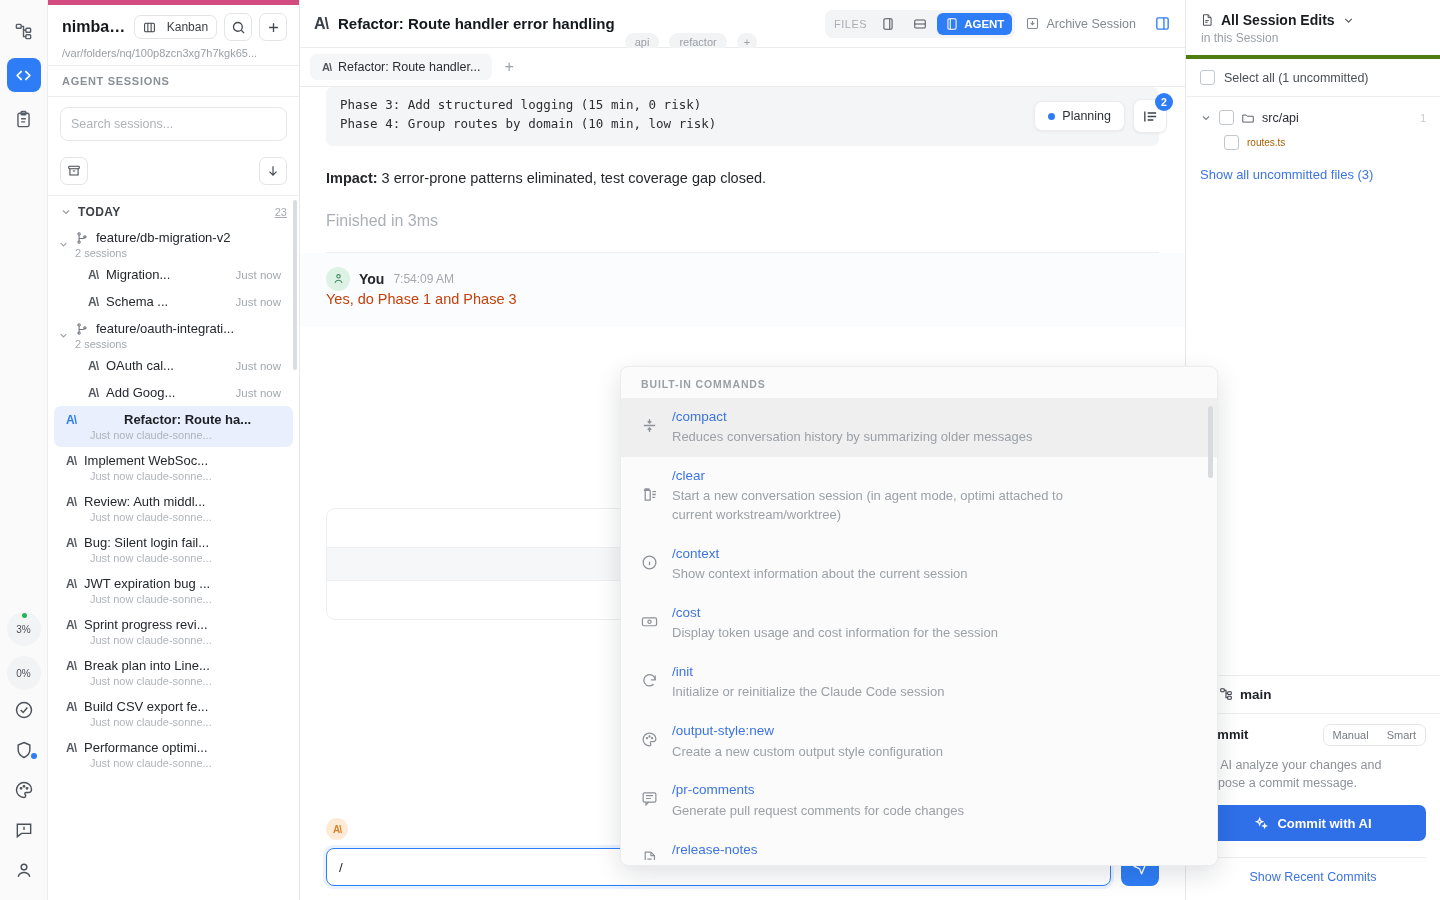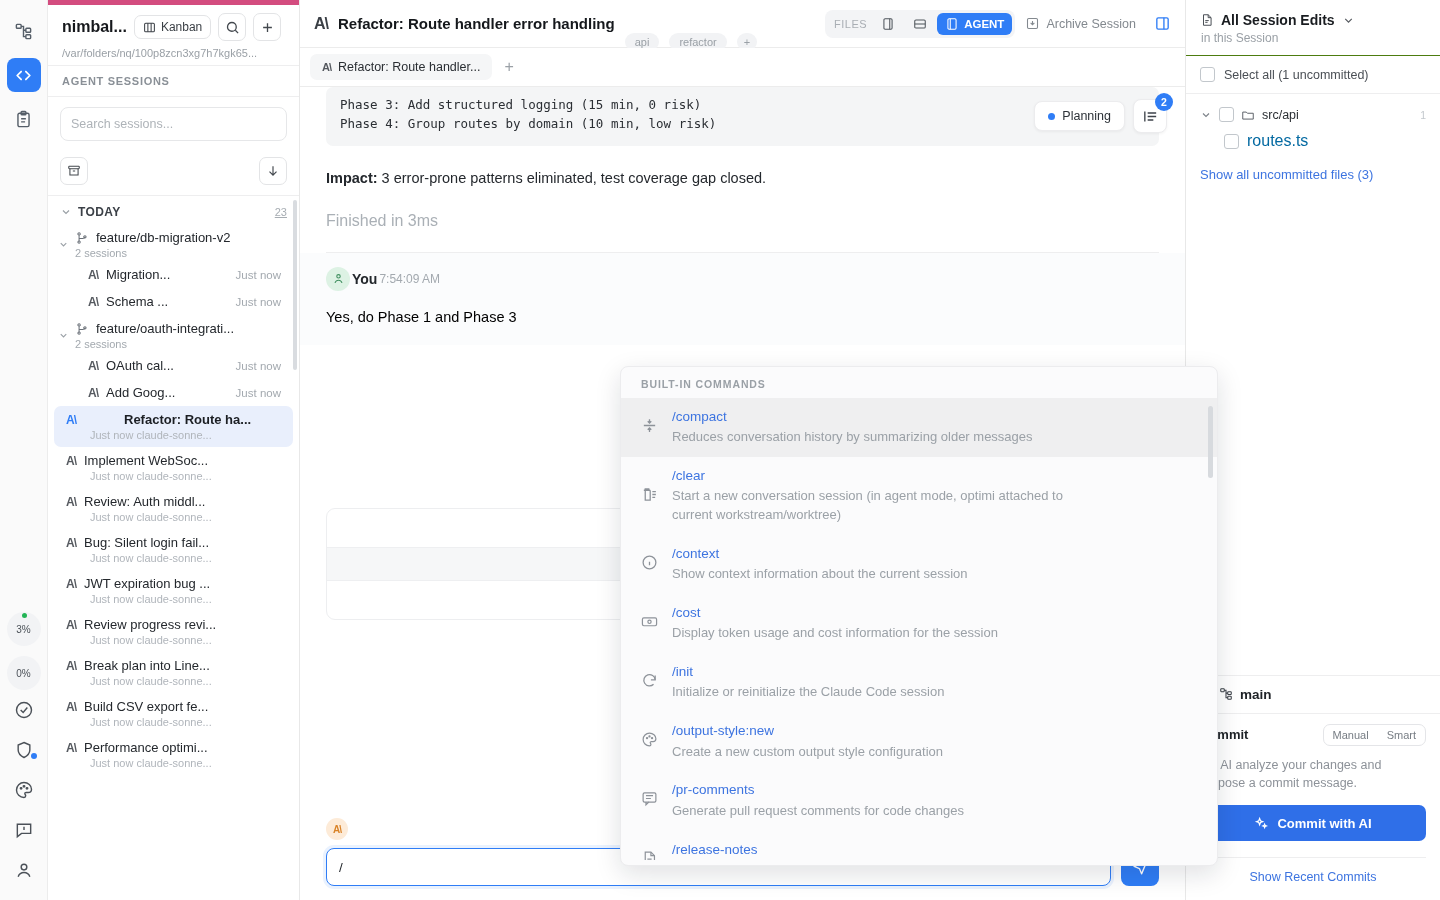--- a/index.html
+++ b/index.html
@@ -48,21 +48,21 @@
     display: flex; flex-direction: column; position: relative;
   }
   .sb-accent { height: 5px; background: #d34c7f; }
   .sb-head { padding: 8px 12px 6px 14px; }
   .sb-title-row { display: flex; align-items: center; gap: 7px; }
   .sb-proj {
     font-size: 16px; font-weight: 700; color: #16181c;
     max-width: 84px; overflow: hidden; text-overflow: ellipsis; white-space: nowrap;
   }
   .kanban-btn {
-    display: flex; align-items: center; gap: 5px;
+    display: flex; align-items: center; gap: 11px;
     border: 1px solid #e3e4e6; border-radius: 7px;
     padding: 4px 8px; font-size: 12px; color: #3a3f45; cursor: pointer;
     background: #fff;
   }
   .icon-btn-sq {
     width: 28px; height: 28px; border: 1px solid #e3e4e6; border-radius: 7px;
     display: flex; align-items: center; justify-content: center;
     color: #43484e; background: #fff; cursor: pointer;
   }
   .sb-path {
@@ -168,28 +168,28 @@
   .codeblock {
     background: #f4f5f6; border-radius: 7px; padding: 8px 14px 12px 14px;
     font-family: "DejaVu Sans Mono", monospace; font-size: 12.5px; color: #2b2f34;
     line-height: 1.55; margin-top: 0;
   }
   .para { font-size: 14.5px; color: #24282d; margin-top: 22px; line-height: 1.5; }
   .para b { font-weight: 700; }
   .meta { font-size: 16px; color: #aab0b6; margin-top: 22px; }
   .msg-divider { border-top: 1px solid #eeeeef; margin-top: 22px; }
   .user-block { background: #fbfcfd; padding: 14px 26px 20px 26px; }
-  .user-row { display: flex; align-items: center; gap: 2px; }
+  .user-row { display: flex; align-items: center; gap: 9px; }
   .avatar-user {
     width: 24px; height: 24px; border-radius: 50%; background: #ddf2e4;
     display: flex; align-items: center; justify-content: center; color: #3f8f5f;
   }
   .user-name { font-size: 14px; font-weight: 700; color: #24282d; }
   .user-time { font-size: 12px; color: #a3a9af; }
-  .user-text { font-size: 14.5px; color: #000000; margin-top: 18px; }
+  .user-text { font-size: 14.5px; color: #c2410c; margin-top: 0; }
 
   .planning-float {
     position: absolute; right: 18px; top: 12px; display: flex; align-items: center; gap: 8px;
   }
   .planning-chip {
     display: flex; align-items: center; gap: 7px; background: #fff;
     border: 1px solid #ececee; border-radius: 8px; padding: 7px 13px;
     font-size: 12.5px; color: #2d3238; box-shadow: 0 1px 3px rgba(0,0,0,.05); cursor: pointer;
   }
   .planning-chip .pd { width: 7px; height: 7px; border-radius: 50%; background: #2f7df6; }
@@ -268,35 +268,35 @@
   .cmd .cn { font-size: 13.5px; color: #3d74e0; line-height: 1.5; }
   .cmd .cd { font-size: 13px; color: #9ba1a7; line-height: 1.45; margin-top: 1px; max-width: 430px; }
   .cmdpop-scroll {
     position: absolute; right: 4px; top: 8px; width: 5px; height: 72px;
     background: #d7dade; border-radius: 3px;
   }
 
   
   .right { width: 254px; flex: 0 0 254px; height: 900px; background: #fff;
            display: flex; flex-direction: column; }
-  .rp-head { padding: 12px 14px 10px 14px; border-bottom: 1px solid #4d7c0f; }
+  .rp-head { padding: 12px 14px 10px 14px; border-bottom: 4px solid #4d7c0f; }
   .rp-title-row { display: flex; align-items: center; gap: 7px; }
   .rp-title { font-size: 14px; font-weight: 700; color: #191c20; }
   .rp-sub { font-size: 12px; color: #9aa0a6; margin-top: 3px; padding-left: 1px; }
   .rp-selectall {
     display: flex; align-items: center; gap: 9px; padding: 11px 14px;
     border-bottom: 1px solid #eeeeef; font-size: 12.5px; color: #4a4f55; cursor: pointer;
   }
   .cbx { width: 15px; height: 15px; border: 1.5px solid #c2c7cc; border-radius: 3px; flex: 0 0 15px; }
   .rp-tree { padding: 8px 12px 0 12px; }
   .tree-folder { display: flex; align-items: center; gap: 7px; padding: 5px 2px; cursor: pointer; }
   .tree-folder .nm { font-size: 12.5px; color: #2b2f34; }
   .tree-folder .cnt { margin-left: auto; font-size: 10.5px; color: #c3c8cd; }
   .tree-file { display: flex; align-items: center; gap: 8px; padding: 5px 2px 5px 26px; cursor: pointer; }
-  .tree-file .nm { font-size: 16px; color: #0369a1; }
+  .tree-file .nm { font-size: 10px; color: #a16207; }
   .rp-showall { padding: 12px 14px; font-size: 13px; color: #3d74e0; cursor: pointer; }
   .rp-fill { flex: 1 1 auto; }
   .rp-branch {
     display: flex; align-items: center; gap: 7px; padding: 11px 14px;
     border-top: 1px solid #eeeeef; border-bottom: 1px solid #eeeeef; cursor: pointer;
   }
   .rp-branch .nm { font-size: 13.5px; font-weight: 700; color: #1e2227; }
   .rp-commit { padding: 10px 14px 16px 14px; }
   .rp-commit-row { display: flex; align-items: center; justify-content: space-between; }
   .rp-commit-ttl { font-size: 13px; font-weight: 700; color: #1e2227; }
@@ -538,21 +538,21 @@
       <div class="sess top">
         <div class="sess-row">
             <span class="alogo">A\</span>
           <span class="sess-name">JWT expiration bug ...</span>
           </div>
         <div class="sess-sub">Just now  claude-sonne...</div>
       </div>
       <div class="sess top">
         <div class="sess-row">
             <span class="alogo">A\</span>
-          <span class="sess-name">Review progress revi...</span>
+          <span class="sess-name">Sprint progress revi...</span>
           </div>
         <div class="sess-sub">Just now  claude-sonne...</div>
       </div>
       <div class="sess top">
         <div class="sess-row">
             <span class="alogo">A\</span>
           <span class="sess-name">Break plan into Line...</span>
           </div>
         <div class="sess-sub">Just now  claude-sonne...</div>
       </div>

